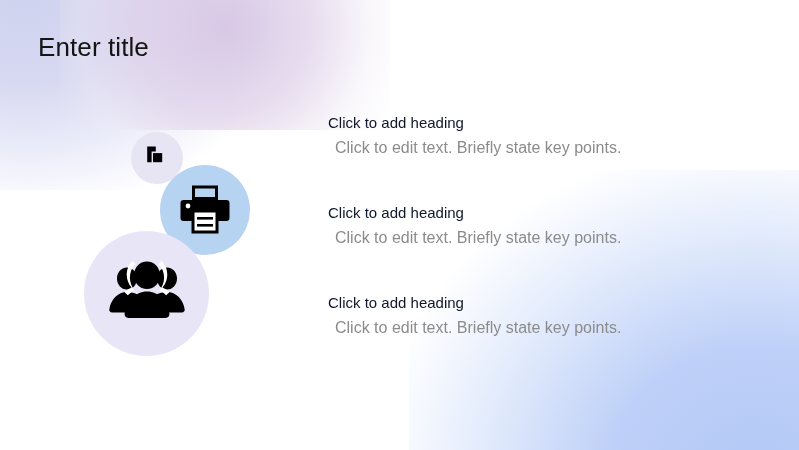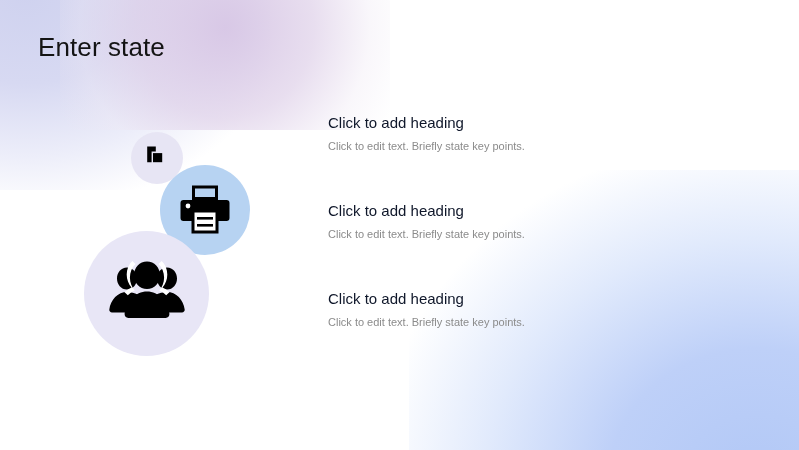--- a/index.html
+++ b/index.html
@@ -121,40 +121,40 @@
   .content-item + .content-item { margin-top: 47px; }
   .item-heading {
     font-size: 15px;
     line-height: 20px;
     color: #0f172a;
     font-weight: 400;
     margin: 0 0 5px 0;
     white-space: nowrap;
   }
   .item-body {
-    font-size: 11px;
+    font-size: 16px;
     line-height: 16px;
     color: #8b8b8b;
     font-weight: 400;
-    margin: 0;
+    margin: 7px;
     white-space: nowrap;
   }
 </style>
 </head>
 <body>
 
 <div id="slide">
 
   <div class="bg-layer">
     <div class="bloom-lavender"></div>
     <div class="bloom-purple"></div>
     <div class="bloom-blue"></div>
   </div>
 
-  <div class="slide-title">Enter state</div>
+  <div class="slide-title">Enter title</div>
 
   <div class="icon-cluster">
 
     <div class="icon-badge badge-copy">
       <span>
         <svg width="26" height="26" viewBox="0 0 26 26" aria-hidden="true">
           <path fill="#000000" d="M3.2 1.6 h8.6 v5.0 h-4.2 v10.6 h-4.4 z"></path>
           <rect fill="#000000" x="9.0" y="8.1" width="9.2" height="9.1"></rect>
         </svg>
       </span>

